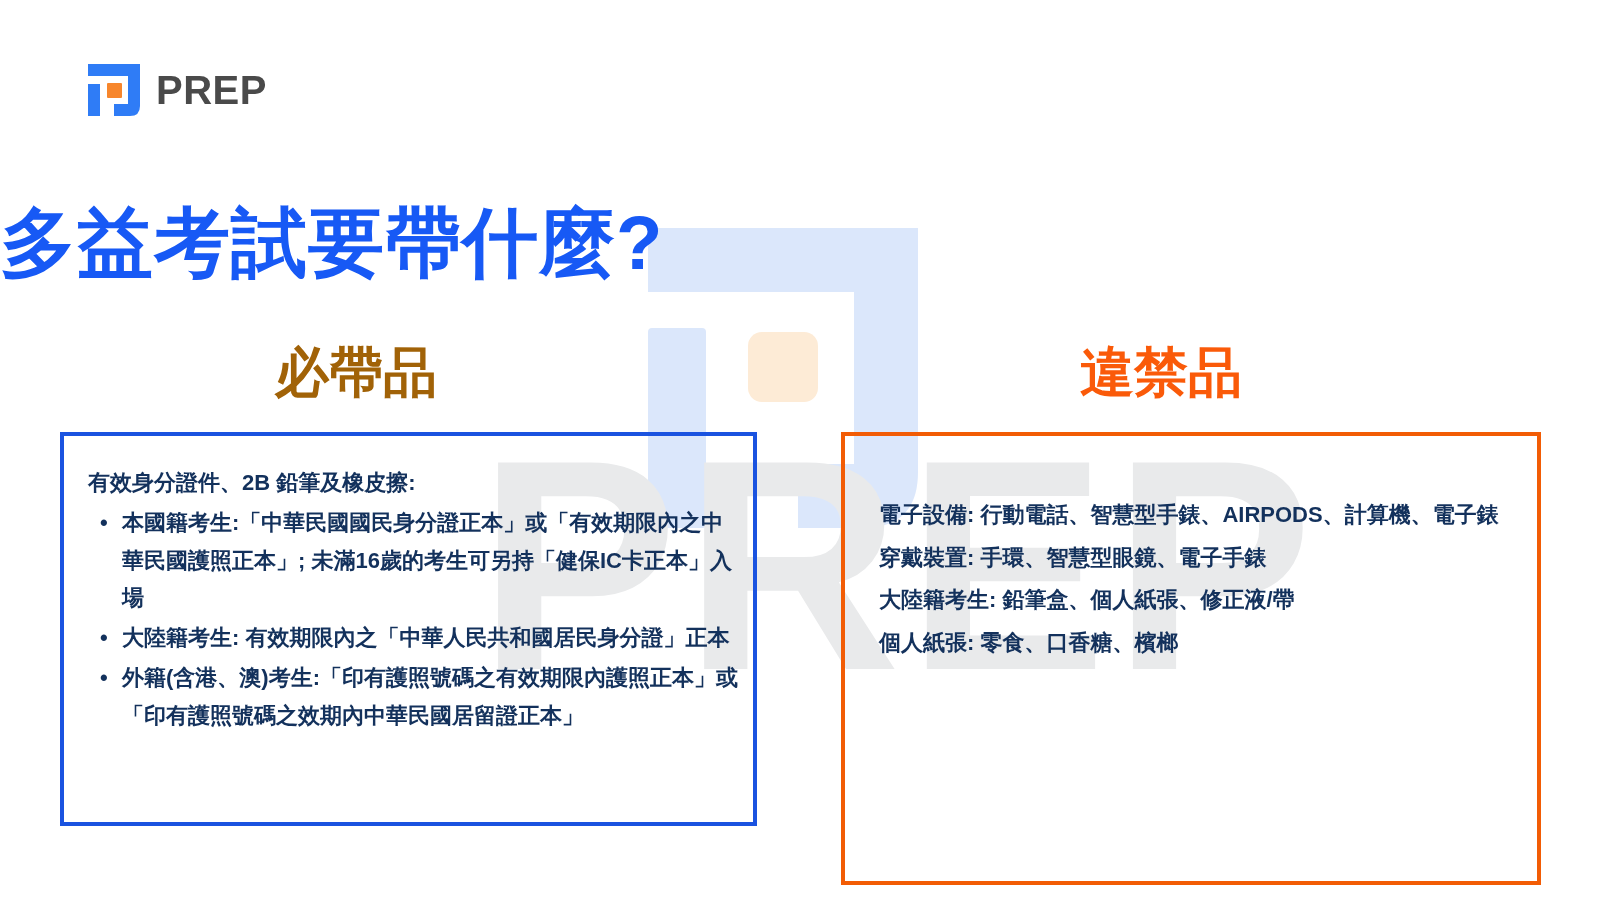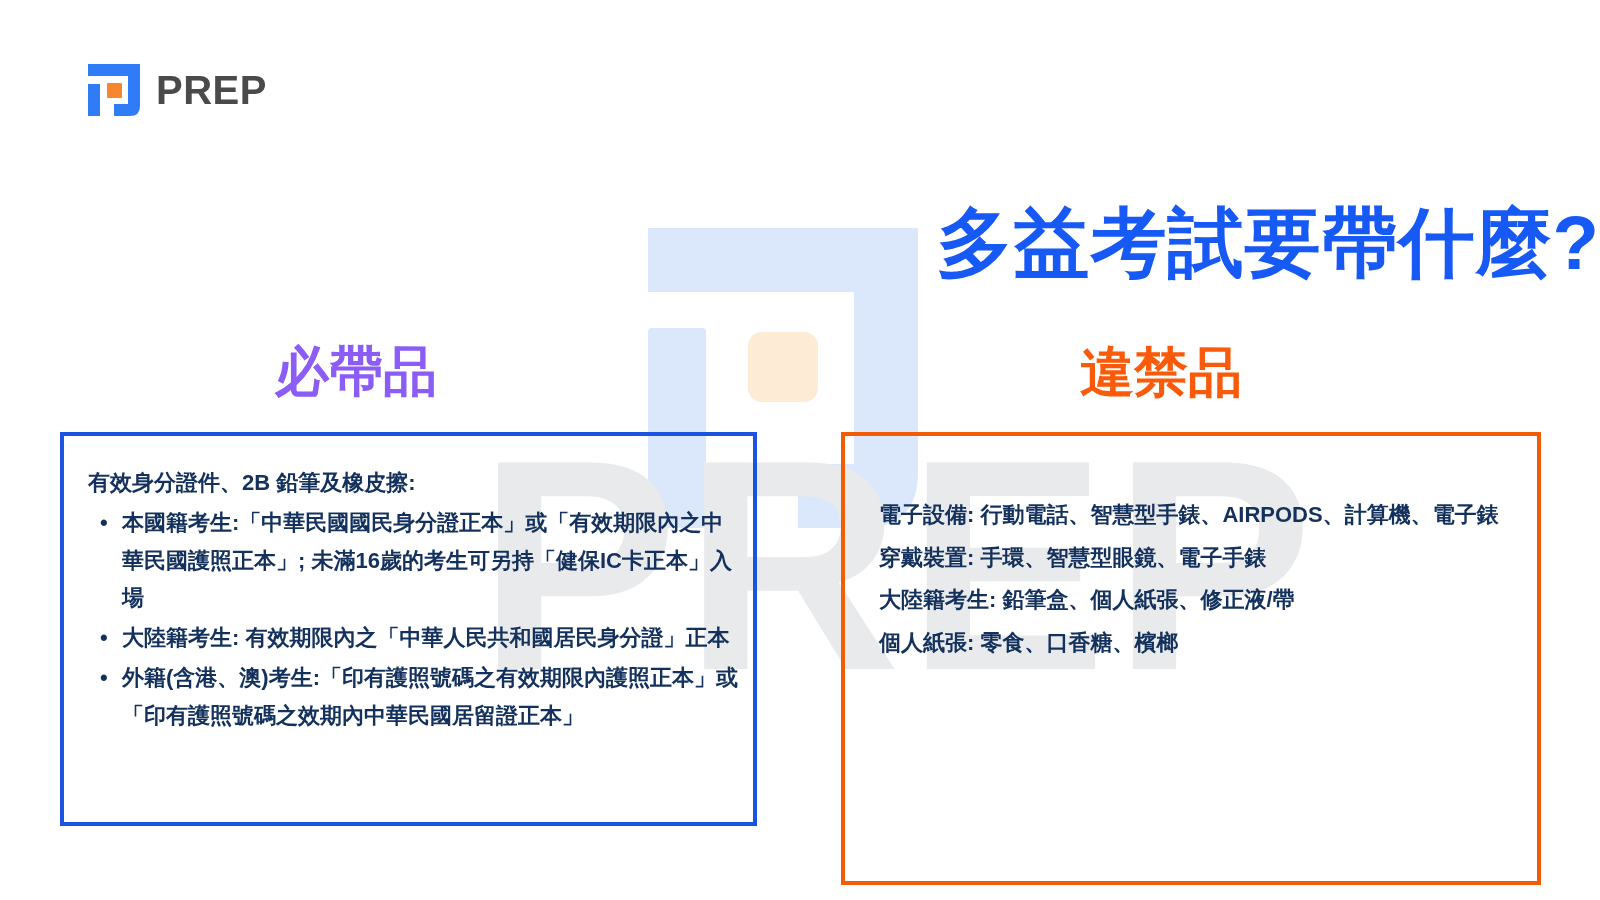--- a/index.html
+++ b/index.html
@@ -62,41 +62,40 @@
     letter-spacing: 0.5px;
     line-height: 1;
   }
 
   
   #page-title {
     position: absolute;
     left: 0;
     right: 0;
     top: 150px;
-    text-align: right;
+    text-align: left;
     font-size: 76px;
     font-weight: 800;
     color: #1759f5;
     letter-spacing: 1px;
     line-height: 1.1;
   }
 
   
   .col-heading {
     position: absolute;
     font-size: 54px;
     font-weight: 800;
     line-height: 1;
     white-space: nowrap;
   }
   #heading-must {
     left: 275px;
     top: 345px;
-    color: #8b5cf6;
-    font-family: Liberation Serif, serif;
+    color: #a16207;
   }
   #heading-banned {
     left: 1080px;
     top: 345px;
     color: #fa5a09;
   }
 
   
   .panel {
     position: absolute;

